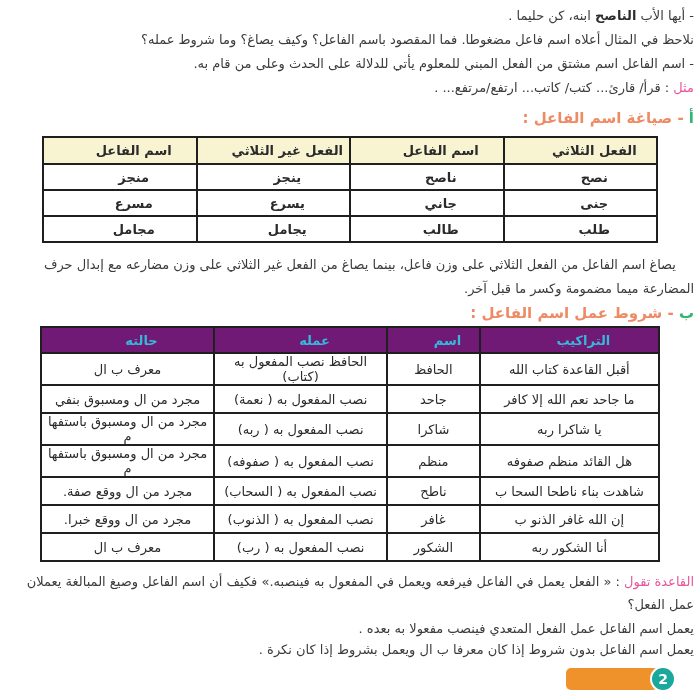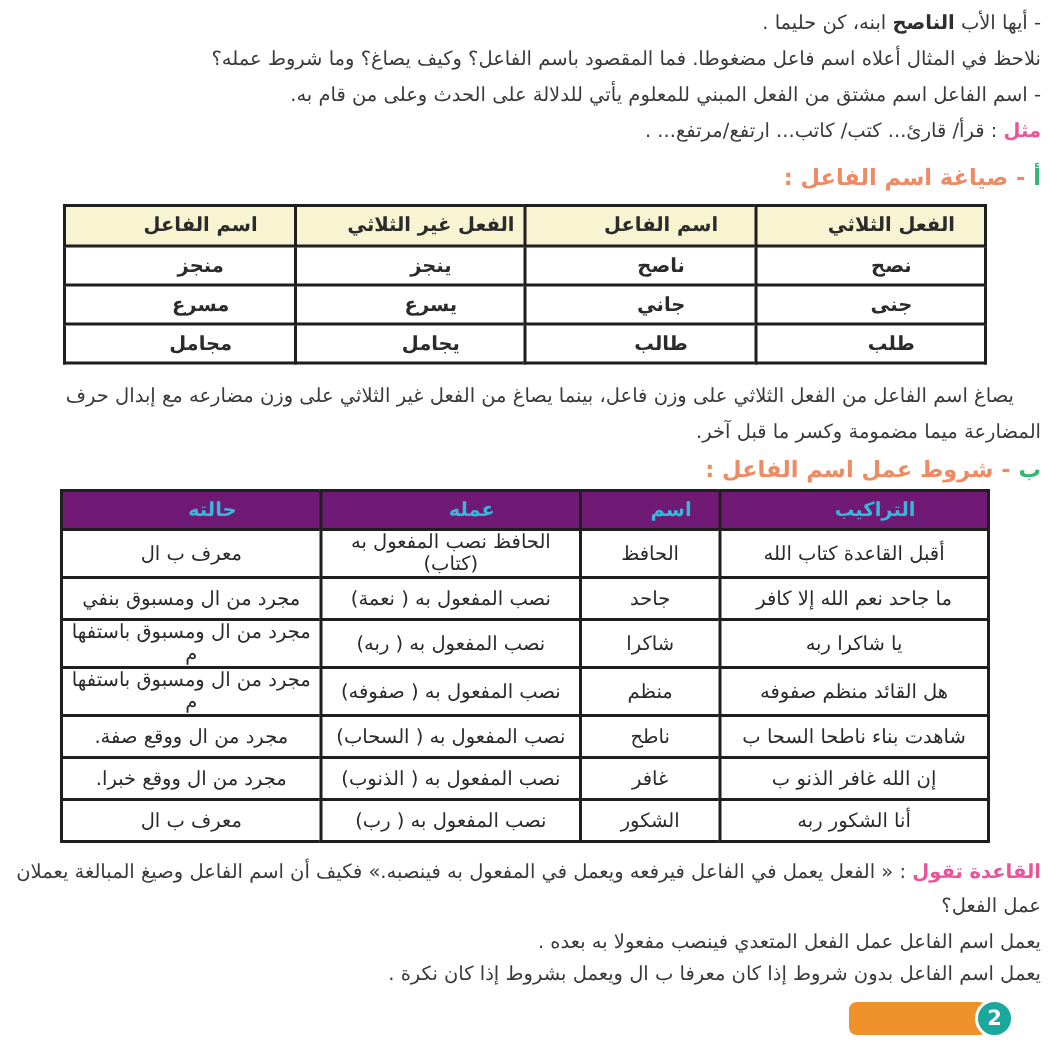--- a/index.html
+++ b/index.html
@@ -7,21 +7,21 @@
   body {
     font-family: "DejaVu Sans", sans-serif;
     background:#ffffff;
     color:#3b3b3b;
     overflow:hidden;
     padding:4px 6px 0 6px;
     direction:rtl;
   }
   .line { font-size:13px; line-height:24px; text-align:right; white-space:nowrap; }
   .bold { font-weight:bold; color:#2e2e2e; }
-  .pink-label { color:#e8559b; font-weight:bold; }
+  .pink-label { color:#e8559b; font-weight:normal; }
 
   .section-heading { margin-top:8px; font-size:15px; font-weight:bold; line-height:20px; }
   .section-heading .letter { color:#33b573; }
   .section-heading .title { color:#ef8b64; }
   #heading-a { margin-top:8px; }
   #heading-b { margin-top:2px; }
 
   table { border-collapse:collapse; table-layout:fixed; }
   td, th { border:2px solid #1f1f1f; text-align:center; vertical-align:middle;padding-left:28px; }
 

